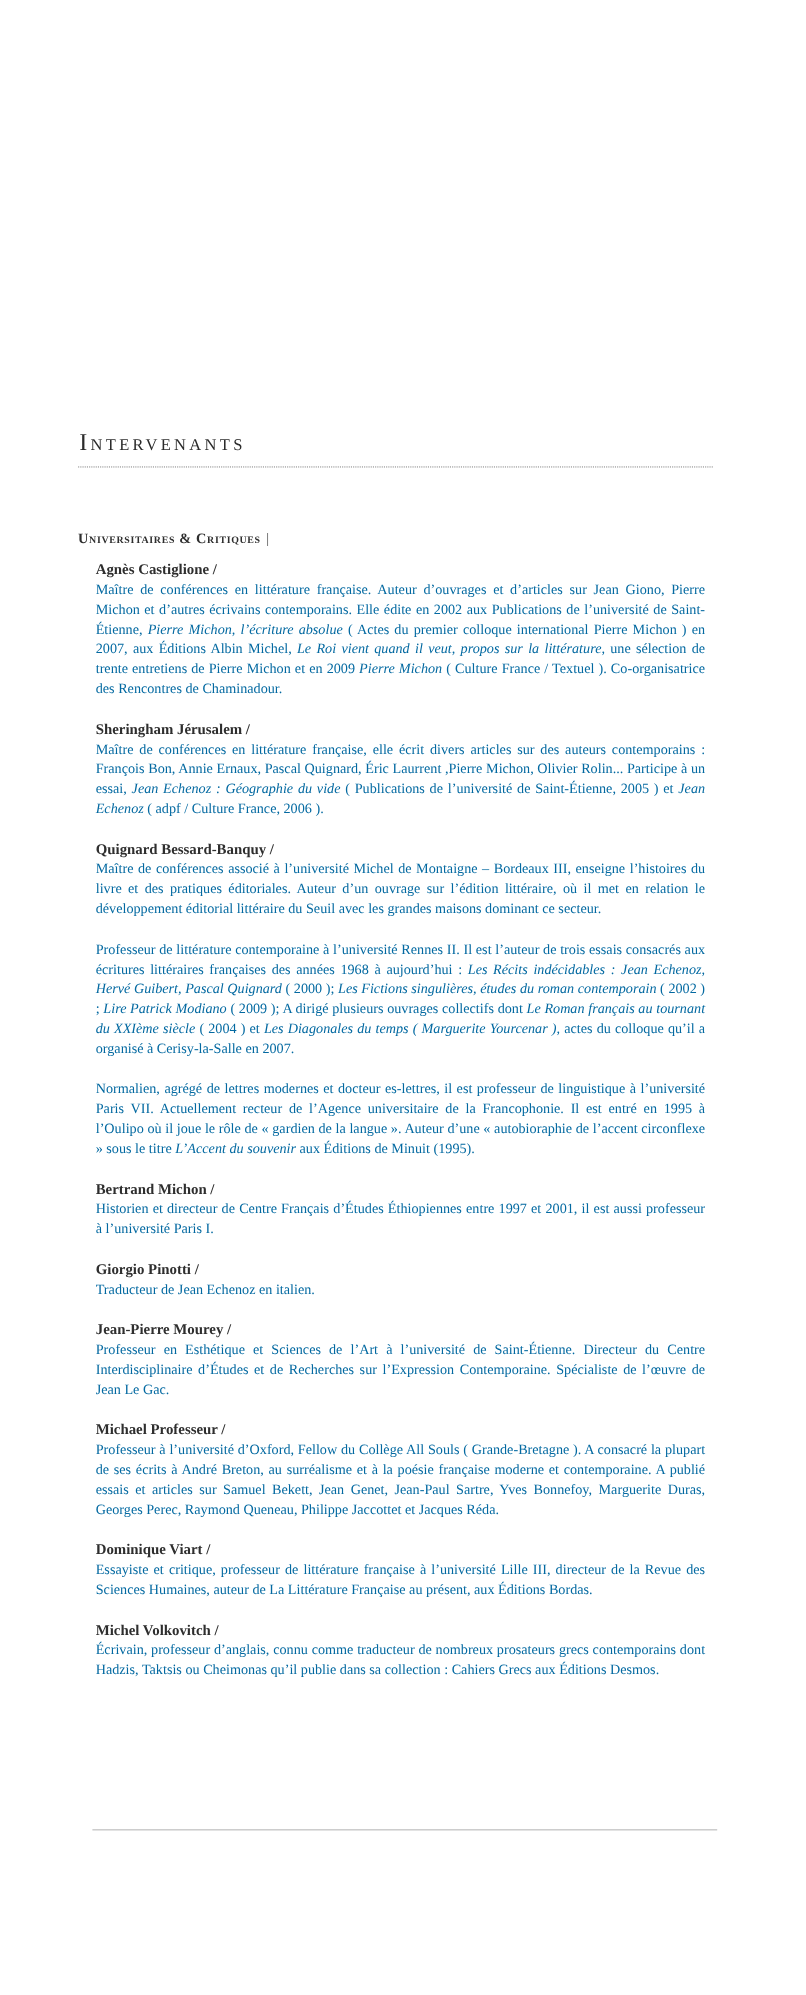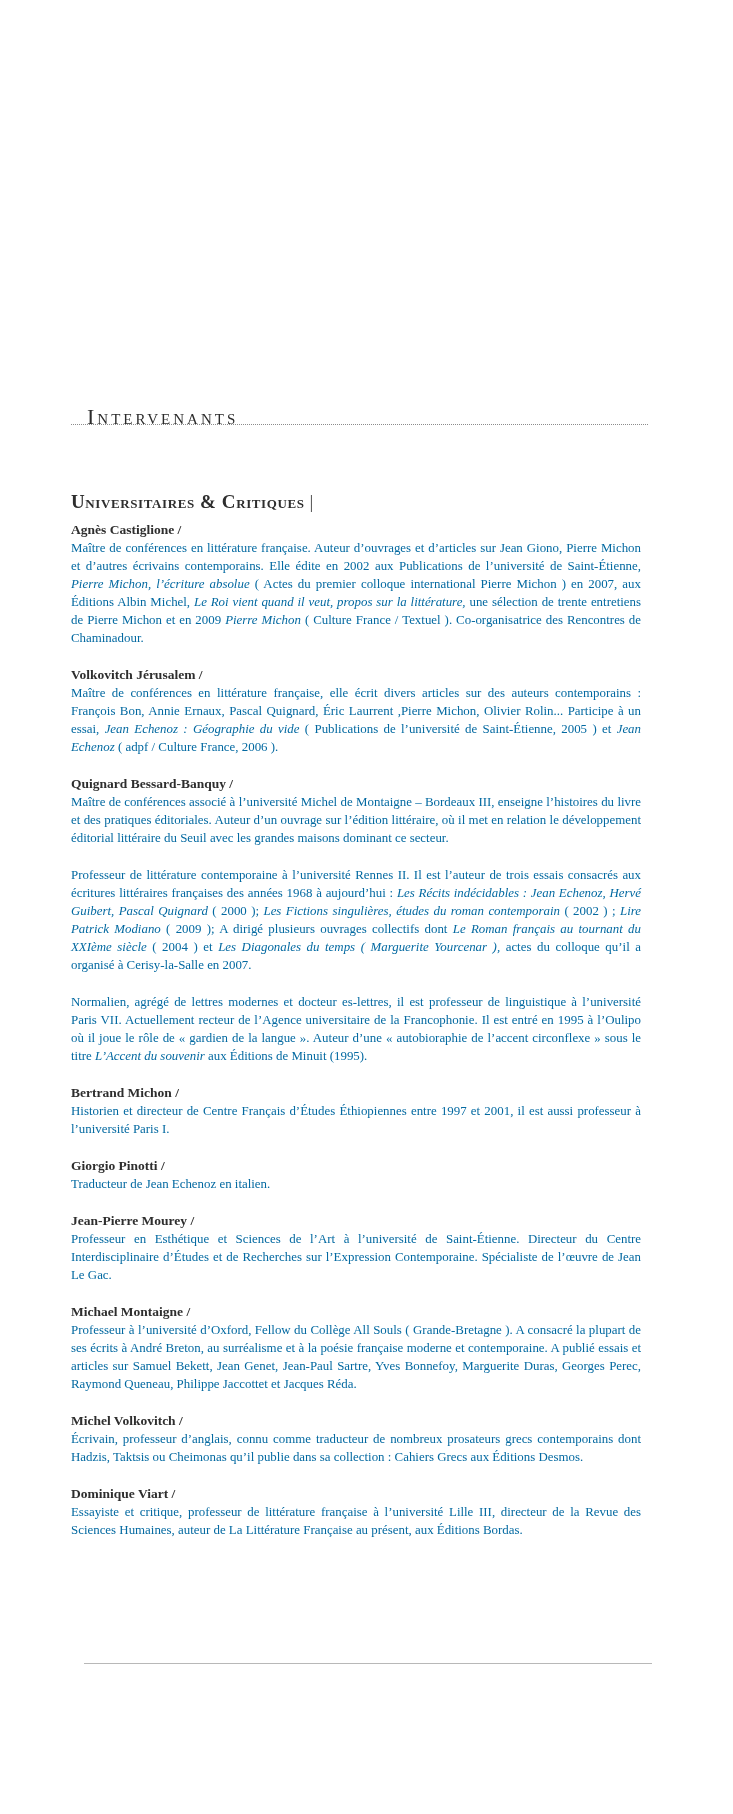--- a/index.html
+++ b/index.html
@@ -9,21 +9,21 @@
     height: 1814px;
     background: #ffffff;
     overflow: hidden;
     font-family: "Liberation Serif", serif;
     color: #3c3c3c;
   }
   .page-title {
     position: absolute;
     left: 71px;
     top: 390px;
-    margin: 16px;
+    margin: 1px;
     font-size: 22px;
     font-weight: 400;
     font-variant: small-caps;
     letter-spacing: 3px;
     line-height: 22px;
     color: #2b2b2b;
   }
   .dotted-rule {
     position: absolute;
     left: 71px;
@@ -32,35 +32,35 @@
     height: 0;
     border-top: 1px dotted #8c8c8c;
   }
   .content {
     position: absolute;
     left: 71px;
     top: 481px;
     width: 570px;
   }
   .section-header {
-    margin: 12px 0 11px 0;
-    font-size: 19px;
+    margin: 0 0 11px 0;
+    font-size: 13px;
     font-weight: 700;
     font-variant: small-caps;
     letter-spacing: 0.6px;
     line-height: 17px;
     color: #2e2e2e;
     white-space: nowrap;
   }
   .section-header .sep {
     font-weight: 400;
     color: #4a4a4a;
     margin-left: 5px;
   }
-  .person { margin: 0 0 19px 0; }
+  .person { margin: 0 0 19px 16px; }
   .person h3 {
     margin: 0;
     font-size: 13.5px;
     font-weight: 700;
     line-height: 18px;
     color: #2e2e2e;
   }
   .person p {
     margin: 0;
     font-size: 12.9px;
@@ -87,21 +87,21 @@
   <div class="dotted-rule"></div>
 
   <div class="content">
     <h2 class="section-header"><span>Universitaires &amp; Critiques</span><span class="sep">|</span></h2>
     <div id="people">
         <div class="person">
           <h3>Agnès Castiglione /</h3>
           <p><span>Maître de conférences en littérature française. Auteur d’ouvrages et d’articles sur Jean Giono, Pierre Michon et d’autres écrivains contemporains. Elle édite en 2002 aux Publications de l’université de Saint-Étienne, </span><em>Pierre Michon, l’écriture absolue</em><span> ( Actes du premier colloque international Pierre Michon  ) en 2007, aux Éditions Albin Michel, </span><em>Le Roi vient quand il veut, propos sur la littérature,</em><span> une sélection de trente entretiens de Pierre Michon et en 2009 </span><em>Pierre Michon</em><span> ( Culture France / Textuel ). Co-organisatrice des Rencontres de Chaminadour.</span></p>
         </div>
         <div class="person">
-          <h3>Volkovitch Jérusalem /</h3>
+          <h3>Sheringham Jérusalem /</h3>
           <p><span>Maître de conférences en littérature française, elle écrit divers articles sur des auteurs contempo­rains : François Bon, Annie Ernaux, Pascal Quignard, Éric Laurrent ,Pierre Michon, Olivier Rolin... Participe à un essai, </span><em>Jean Echenoz : Géographie du vide</em><span> ( Publications de l’université de Saint-Étienne, 2005 ) et </span><em>Jean Echenoz</em><span> ( adpf / Culture France, 2006 ).</span></p>
         </div>
         <div class="person">
           <h3>Quignard Bessard-Banquy /</h3>
           <p><span>Maître de conférences associé à l’université Michel de Montaigne – Bordeaux III, enseigne l’histoires du livre et des pratiques éditoriales. Auteur d’un ouvrage sur l’édition littéraire, où il met en relation le développement éditorial littéraire du Seuil avec les grandes maisons dominant ce secteur.</span></p>
         </div>
         <div class="person">
           <p><span>Professeur de littérature contemporaine à l’université Rennes II. Il est l’auteur de trois essais consa­crés aux écritures littéraires françaises des années 1968 à aujourd’hui : </span><em>Les Récits indécidables : Jean Echenoz, Hervé Guibert, Pascal Quignard</em><span> ( 2000 ); </span><em>Les Fictions singulières, études du roman contem­porain</em><span> ( 2002 ) ; </span><em>Lire Patrick Modiano</em><span> ( 2009 ); A dirigé plusieurs ouvrages collectifs dont </span><em>Le Roman français au tournant du XXIème siècle</em><span> ( 2004 ) et </span><em>Les Diagonales du temps ( Marguerite Yourcenar ),</em><span> actes du colloque qu’il a organisé à Cerisy-la-Salle en 2007.</span></p>
         </div>
         <div class="person">
@@ -113,28 +113,28 @@
         </div>
         <div class="person">
           <h3>Giorgio Pinotti /</h3>
           <p><span>Traducteur de Jean Echenoz en italien.</span></p>
         </div>
         <div class="person">
           <h3>Jean-Pierre Mourey /</h3>
           <p><span>Professeur en Esthétique et Sciences de l’Art à l’université de Saint-Étienne. Directeur du Centre Interdisciplinaire d’Études et de Recherches sur l’Expression Contemporaine. Spécialiste de l’œuvre de Jean Le Gac.</span></p>
         </div>
         <div class="person">
-          <h3>Michael Montaigne /</h3>
+          <h3>Michael Professeur /</h3>
           <p><span>Professeur à l’université d’Oxford, Fellow du Collège All Souls ( Grande-Bretagne ). A consacré la plupart de ses écrits à André Breton, au surréalisme et à la poésie française moderne et contempo­raine. A publié essais et articles sur Samuel Bekett, Jean Genet, Jean-Paul Sartre, Yves Bonnefoy, Marguerite Duras, Georges Perec, Raymond Queneau, Philippe Jaccottet et Jacques Réda.</span></p>
+        </div>
+        <div class="person">
+          <h3>Dominique Viart /</h3>
+          <p><span>Essayiste et critique, professeur de littérature française à l’université Lille III, directeur de la Revue des Sciences Humaines, auteur de La Littérature Française au présent, aux Éditions Bordas.</span></p>
         </div>
         <div class="person">
           <h3>Michel Volkovitch /</h3>
           <p><span>Écrivain, professeur d’anglais, connu comme traducteur de nombreux prosateurs grecs contempo­rains dont Hadzis, Taktsis ou Cheimonas qu’il publie dans sa collection : Cahiers Grecs aux Édi­tions Desmos.</span></p>
-        </div>
-        <div class="person">
-          <h3>Dominique Viart /</h3>
-          <p><span>Essayiste et critique, professeur de littérature française à l’université Lille III, directeur de la Revue des Sciences Humaines, auteur de La Littérature Française au présent, aux Éditions Bordas.</span></p>
         </div>
       </div>
   </div>
 
   <div class="bottom-rule"></div>
 </div>
 
 </body></html>

